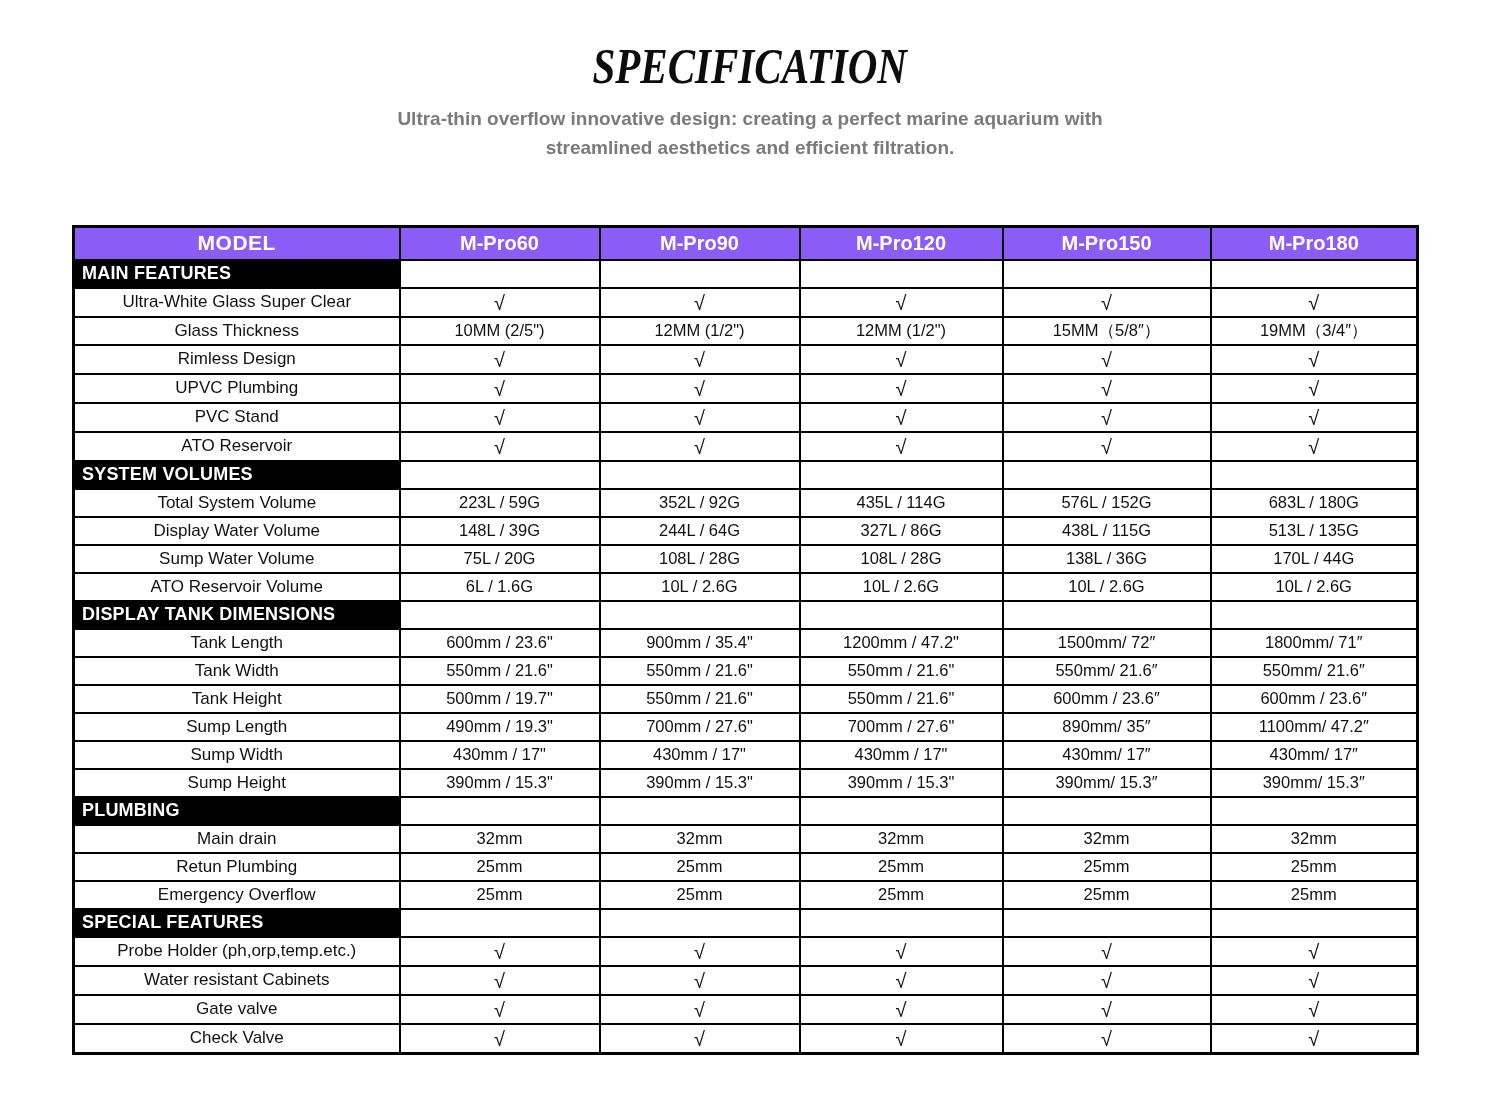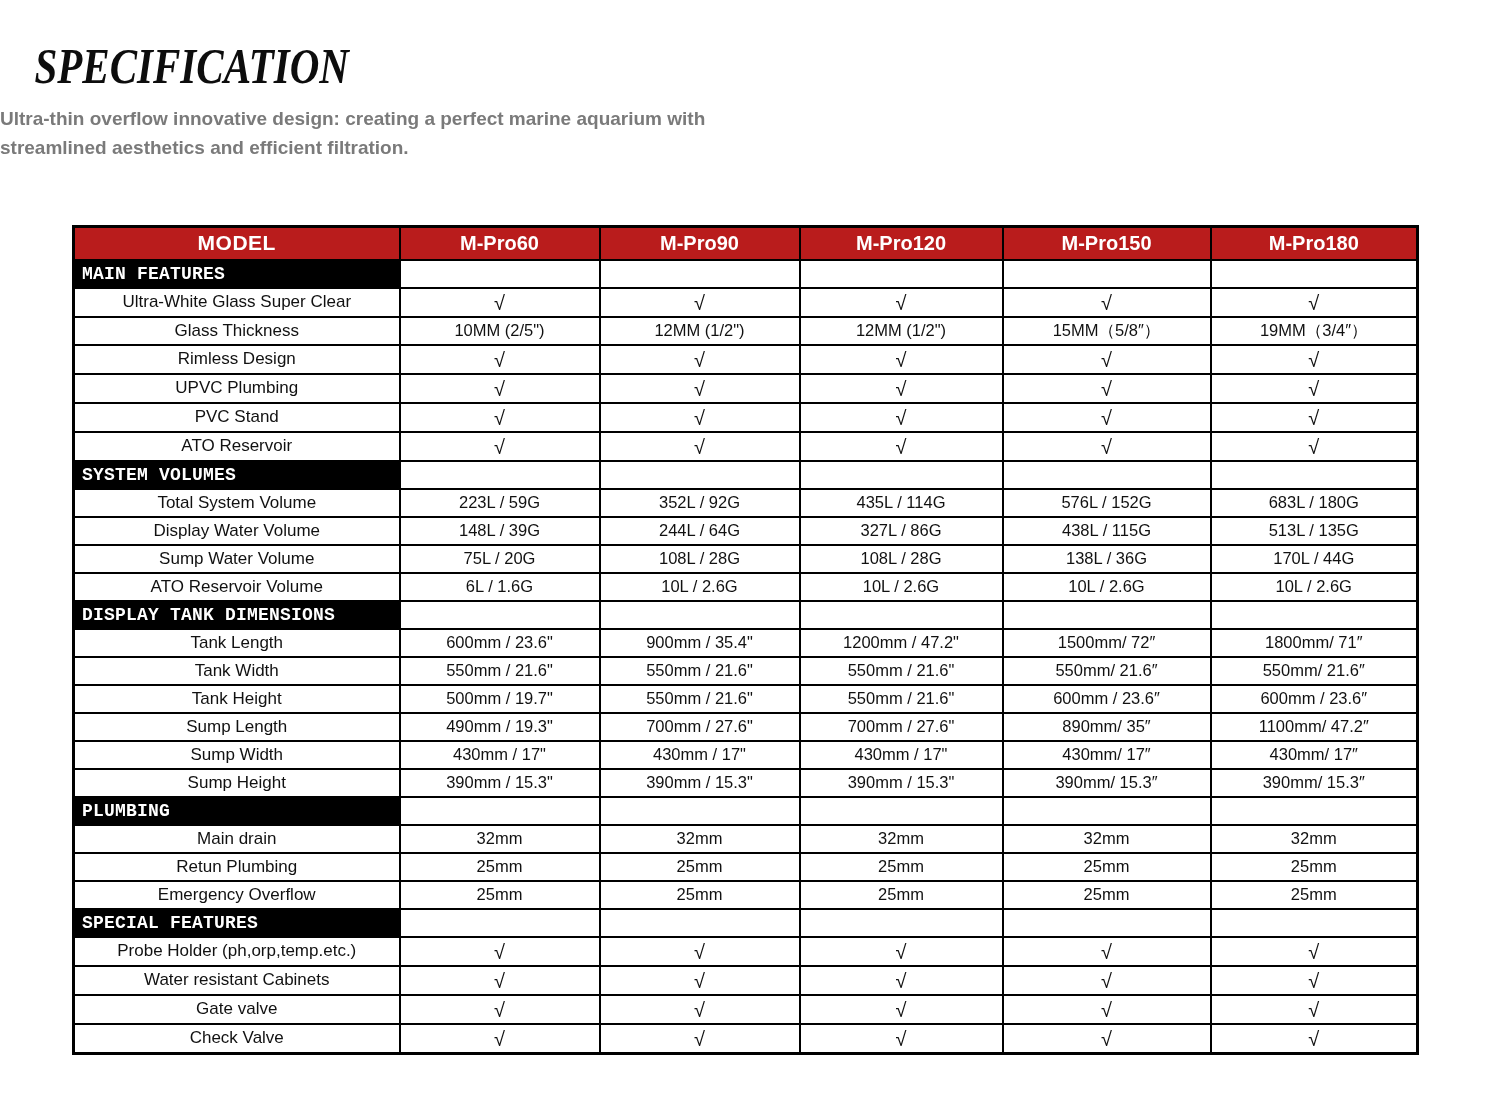--- a/index.html
+++ b/index.html
@@ -12,21 +12,21 @@
     -webkit-font-smoothing: antialiased;
   }
   .page {
     width: 1500px;
     height: 1100px;
     background: #ffffff;
     overflow: hidden;
     box-sizing: border-box;
   }
   .header-block {
-    text-align: left;
+    text-align: center;
     padding-top: 40px;
   }
   .page-title {
     display: inline-block;
     font-family: "Liberation Serif", "DejaVu Serif", serif;
     font-weight: bold;
     font-style: italic;
     font-size: 50px;
     color: #0d0d0d;
     letter-spacing: 0px;
@@ -52,21 +52,21 @@
     border: 3px solid #000000;
   }
   table.spec td, table.spec th {
     border: 2px solid #000000;
     padding: 0;
     overflow: hidden;
     white-space: nowrap;
   }
   
   tr.model-row th {
-    background: #b91c1c;
+    background: #8b5cf6;
     color: #ffffff;
     height: 31px;
     font-size: 20px;
     font-weight: bold;
     text-align: center;
     vertical-align: middle;
   }
   tr.model-row th.model-label {
     font-size: 21px;
     letter-spacing: 0.5px;
@@ -77,21 +77,20 @@
     vertical-align: middle;
   }
   tr.section-row td.section-title {
     background: #000000;
     color: #ffffff;
     font-weight: bold;
     font-size: 18px;
     text-align: left;
     padding-left: 7px;
     letter-spacing: 0.2px;
-    font-family: Liberation Mono, monospace;
   }
   
   tr.data-row td {
     height: 26px;
     vertical-align: middle;
     color: #111111;
   }
   td.row-label {
     text-align: center;
     padding-left: 7px;

